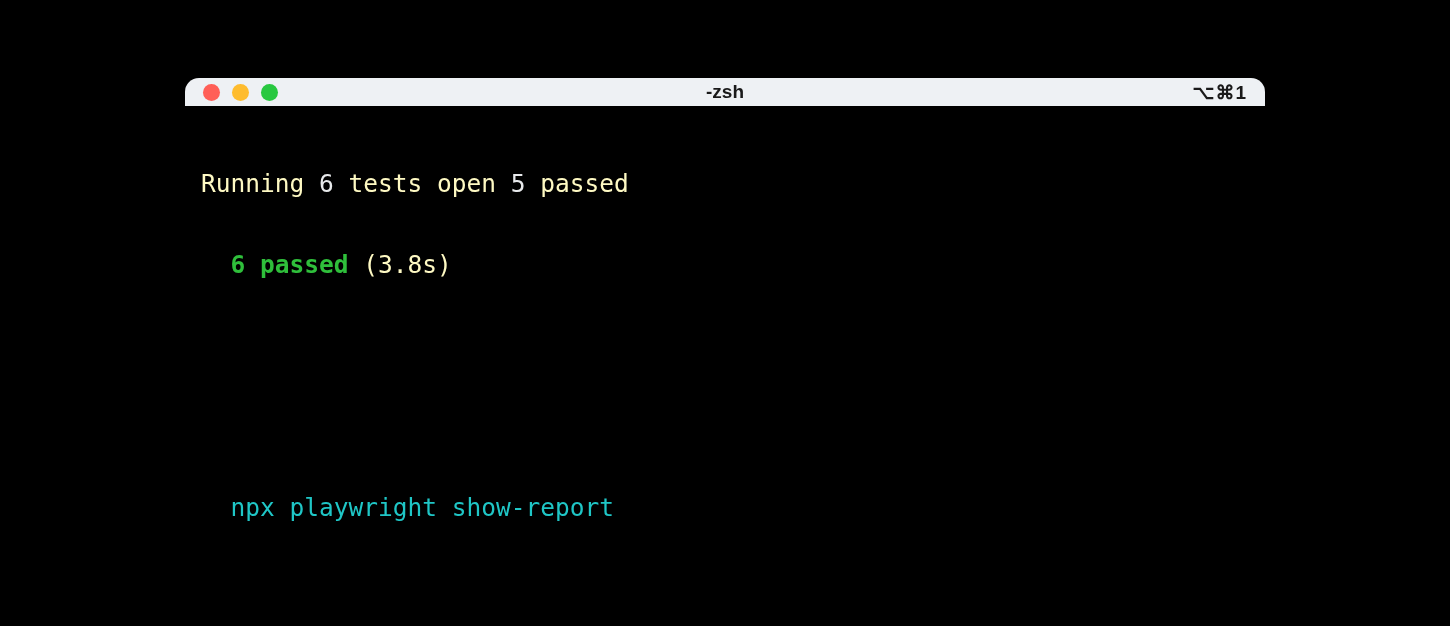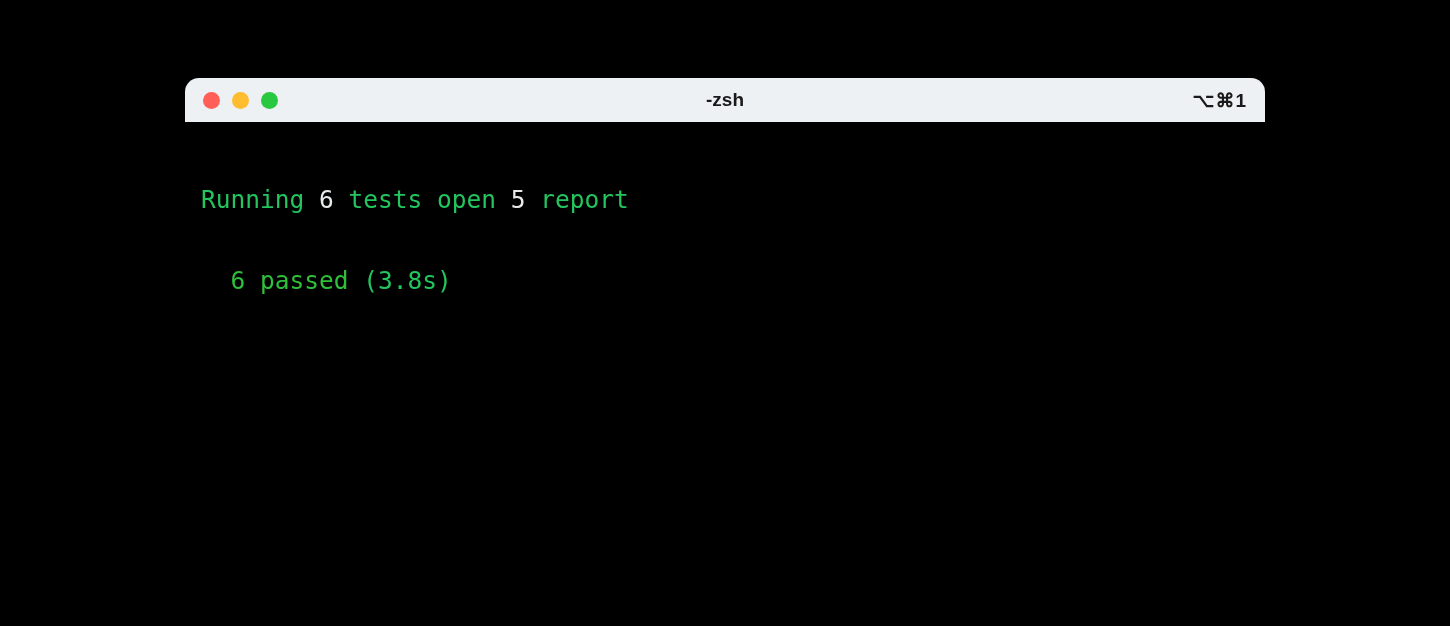--- a/index.html
+++ b/index.html
@@ -21,21 +21,21 @@
     
     .terminal-window {
       width: 1080px;
       background: #000000;
       border-radius: 14px;
       overflow: hidden;
       box-shadow: 0 2px 20px rgba(0,0,0,0.5);
     }
     
     .titlebar {
-      height: 44px;
+      height: 28px;
       background: #eef1f4;
       display: flex;
       align-items: center;
       position: relative;
       padding: 0 18px;
     }
     
     .traffic-lights {
       display: flex;
       gap: 12px;
@@ -73,23 +73,23 @@
     
     .terminal-body {
       padding: 18px 16px 60px 16px;
       font-size: 24.5px;
       line-height: 1.65;
       font-weight: 500;
       white-space: pre;
       min-height: 340px;
     }
     
-    .dim { color: #22c55e; }
+    .dim { color: #fef9c3; }
     .bright { color: #e7e9eb; }
-    .green { color: #2fbf3b; }
+    .green { color: #2fbf3b; font-weight: bold; }
     .cyan { color: #1fc6c6; }
     
     .indent { padding-left: 2ch; display: inline-block; }
     .spacer { height: 1.65em; }
   </style>
 </head>
 <body>
 
 <div class="terminal-window">
 
@@ -97,19 +97,20 @@
     <div class="traffic-lights">
       <div class="traffic-light tl-close"></div>
       <div class="traffic-light tl-min"></div>
       <div class="traffic-light tl-max"></div>
     </div>
     <div class="title">-zsh</div>
     <div class="title-right">⌥⌘1</div>
   </div>
 
   <div class="terminal-body">
-<div><span class="dim">Running </span><span class="bright">6</span><span class="dim"> tests open </span><span class="bright">5</span><span class="dim"> report</span></div>
+<div><span class="dim">Running </span><span class="bright">6</span><span class="dim"> tests open </span><span class="bright">5</span><span class="dim"> passed</span></div>
 <div><span class="indent"><span class="green">6 passed</span><span class="dim"> (3.8s)</span></span></div>
 <div class="spacer"></div>
 <div class="spacer"></div>
+<div><span class="indent cyan">npx playwright show-report</span></div>
   </div>
 
 </div>
 
 </body></html>

